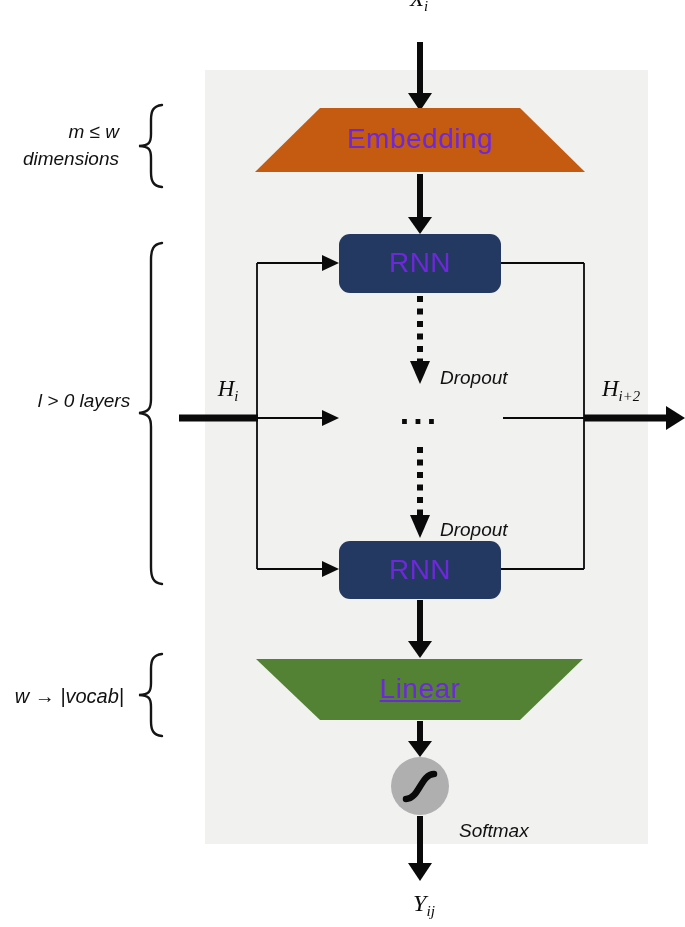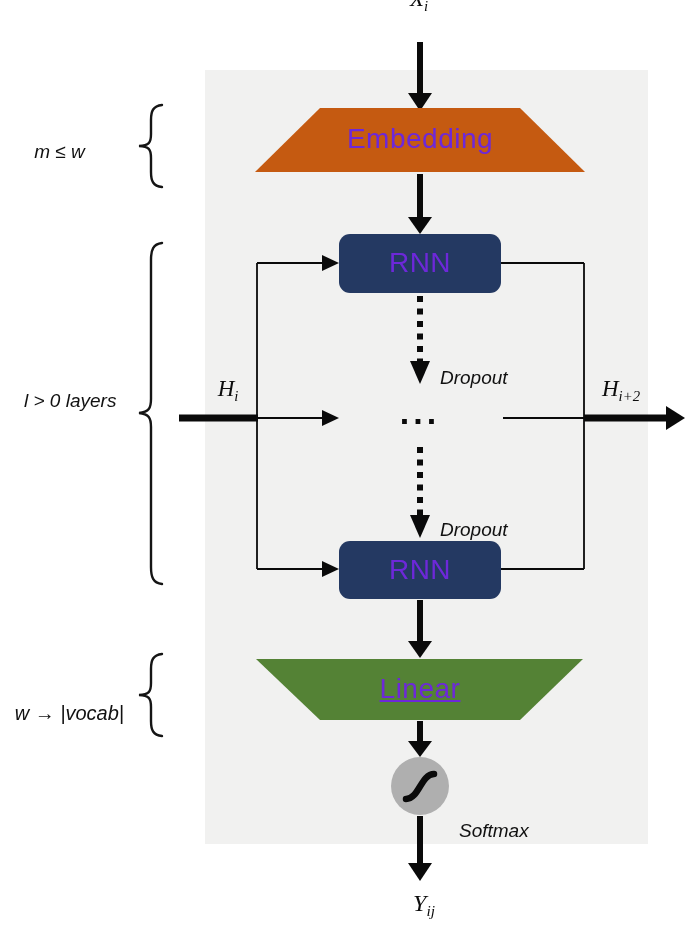--- a/index.html
+++ b/index.html
@@ -97,21 +97,22 @@
 
   <div class="t blocklabel ctr" style="left:420px;top:139px;">Embedding</div>
   <div class="t blocklabel ctr" style="left:420px;top:263px;">RNN</div>
   <div class="t blocklabel ctr" style="left:420px;top:570px;">RNN</div>
   <div class="t blocklabel ctr" style="left:420px;top:689px;text-decoration:underline;">Linear</div>
 
   <div class="t flow vctr" style="left:440px;top:334px;">Dropout</div>
   <div class="t flow vctr" style="left:440px;top:486px;">Dropout</div>
   <div class="t flow vctr" style="left:459px;top:787px;font-style:italic;">Softmax</div>
 
-  <div class="t sidenote" style="left:0;top:118px;width:119px;text-align:center;margin-top:20px;">
+  <div class="t sidenote" style="left:0;top:118px;width:119px;text-align:right;">
     <div>m ≤ w</div>
+    <div>dimensions</div>
   </div>
-  <div class="t sidenote" style="left:24px;top:388px;width:120px;line-height:26px;">
+  <div class="t sidenote" style="left:24px;top:388px;width:120px;text-align:center;line-height:26px;">
     <div>l &gt; 0 layers</div>
   </div>
-  <div class="t sidenote" style="left:0;top:684px;width:124px;text-align:right;font-size:20px;line-height:24px;margin-top:17px;">w → |vocab|</div>
+  <div class="t sidenote" style="left:0;top:684px;width:124px;text-align:right;font-size:20px;line-height:24px;">w → |vocab|</div>
 
 </div>
 
 </body></html>

